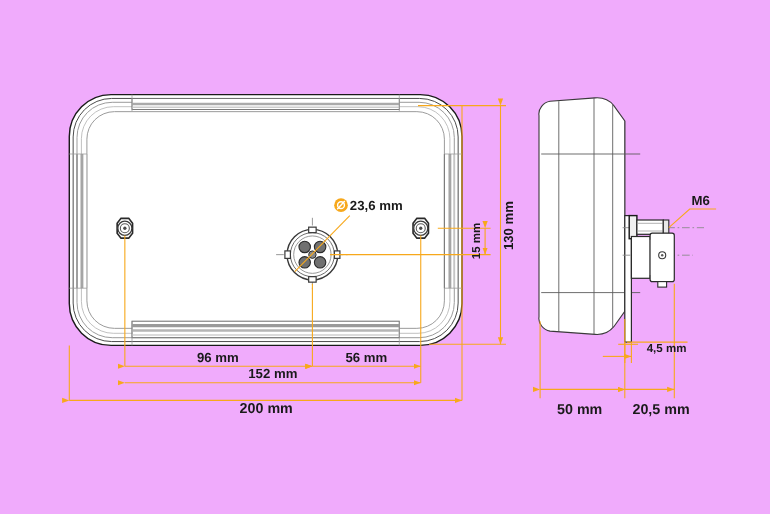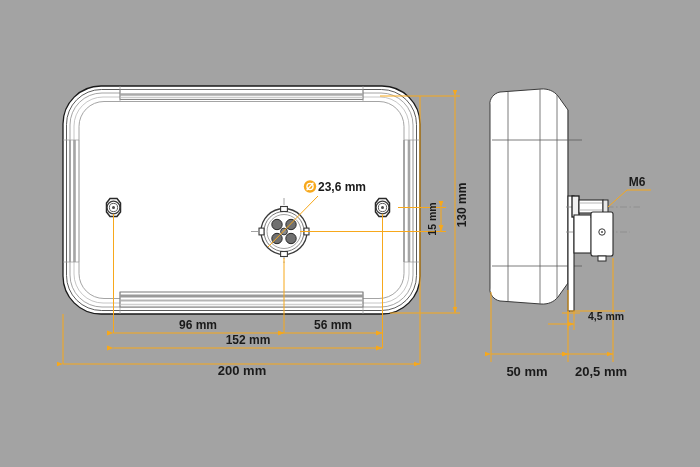--- a/index.html
+++ b/index.html
@@ -7,21 +7,21 @@
     padding: 0;
     background: #ffffff;
   }
   body {
     font-family: "Liberation Sans", sans-serif;
   }
   #stage {
     position: relative;
     width: 700px;
     height: 467px;
-    background: #a3a3a3;
+    background: #f0abfc;
     overflow: hidden;
   }
   #drawing-svg {
     position: absolute;
     left: 0;
     top: 0;
     width: 700px;
     height: 467px;
     display: block;
   }

